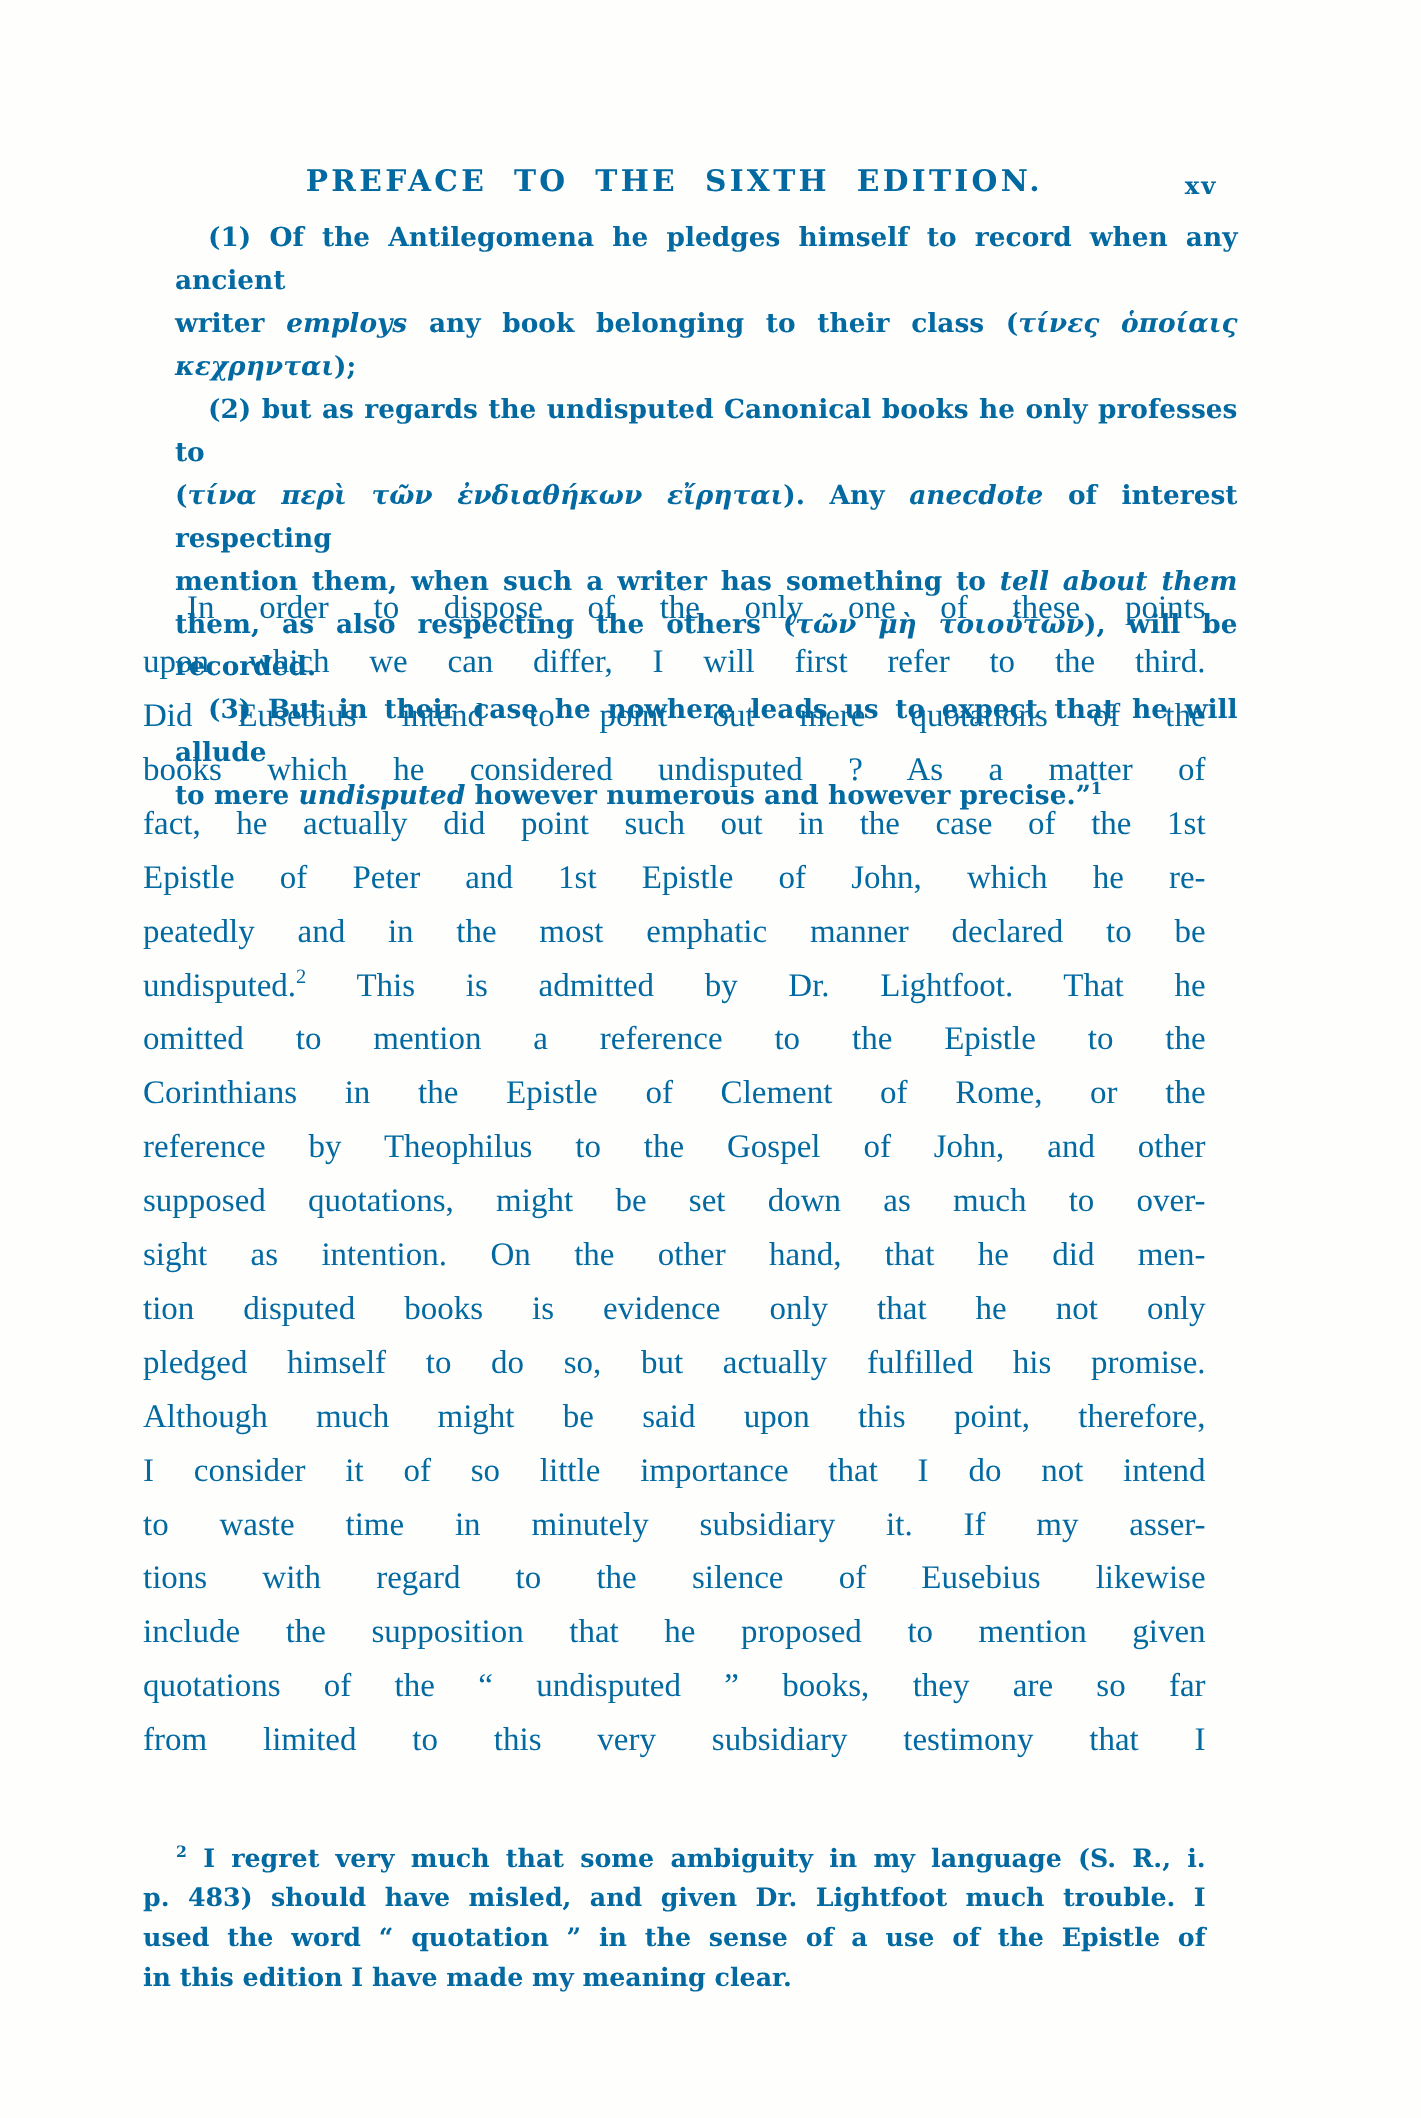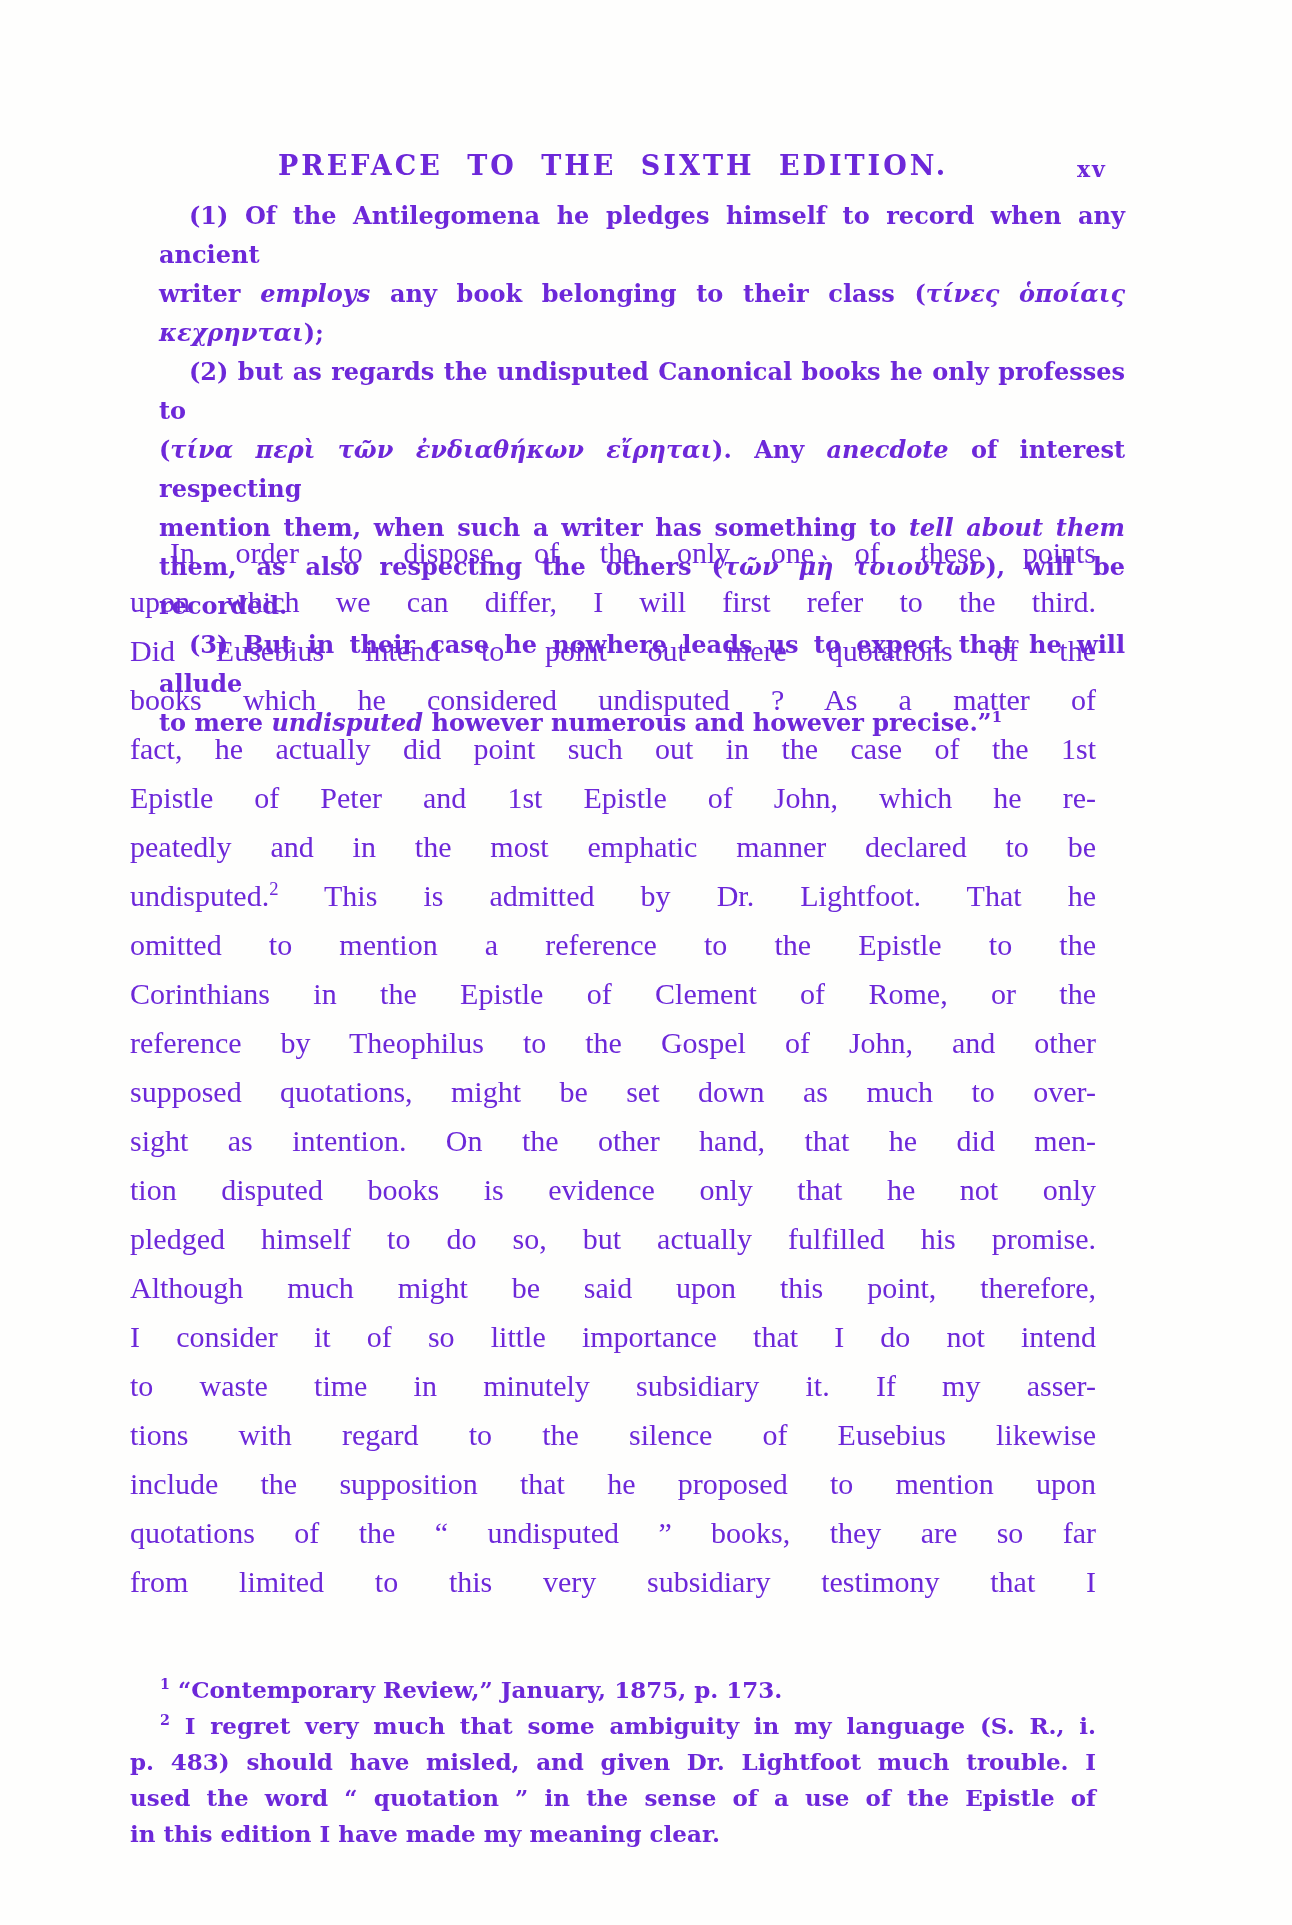--- a/index.html
+++ b/index.html
@@ -5,21 +5,21 @@
   html, body {
     margin: 0;
     padding: 0;
     background: #ffffff;
   }
   .page {
     position: relative;
     width: 1292px;
     height: 1925px;
     background: #fefefd;
-    color: #6d28d9;
+    color: #0369a1;
     font-family: "DejaVu Serif", "Liberation Serif", serif;
     overflow: hidden;
   }
   .running-head {
     position: absolute;
     left: 130px;
     top: 150px;
     width: 966px;
     text-align: center;
     font-weight: bold;
@@ -117,25 +117,24 @@
       <div class="line">Corinthians in the Epistle of Clement of Rome, or the</div>
       <div class="line">reference by Theophilus to the Gospel of John, and other</div>
       <div class="line">supposed quotations, might be set down as much to over-</div>
       <div class="line">sight as intention.  On the other hand, that he did men-</div>
       <div class="line">tion disputed books is evidence only that he not only</div>
       <div class="line">pledged himself to do so, but actually fulfilled his promise.</div>
       <div class="line">Although much might be said upon this point, therefore,</div>
       <div class="line">I consider it of so little importance that I do not intend</div>
       <div class="line">to waste time in minutely subsidiary it.  If my asser-</div>
       <div class="line">tions with regard to the silence of Eusebius likewise</div>
-      <div class="line">include the supposition that he proposed to mention upon</div>
+      <div class="line">include the supposition that he proposed to mention given</div>
       <div class="line">quotations of the “ undisputed ” books, they are so far</div>
       <div class="line">from limited to this very subsidiary testimony that I</div>
     </div>
 
   <div class="footnotes">
-      <div class="line indent last"><sup>1</sup> “Contemporary Review,” January, 1875, p. 173.</div>
       <div class="line indent"><sup>2</sup> I regret very much that some ambiguity in my language (S. R., i.</div>
       <div class="line">p. 483) should have misled, and given Dr. Lightfoot much trouble.  I</div>
       <div class="line">used the word “ quotation ” in the sense of a use of the Epistle of</div>
       <div class="line last">in this edition I have made my meaning clear.</div>
     </div>
 </div>
 
 </body></html>

